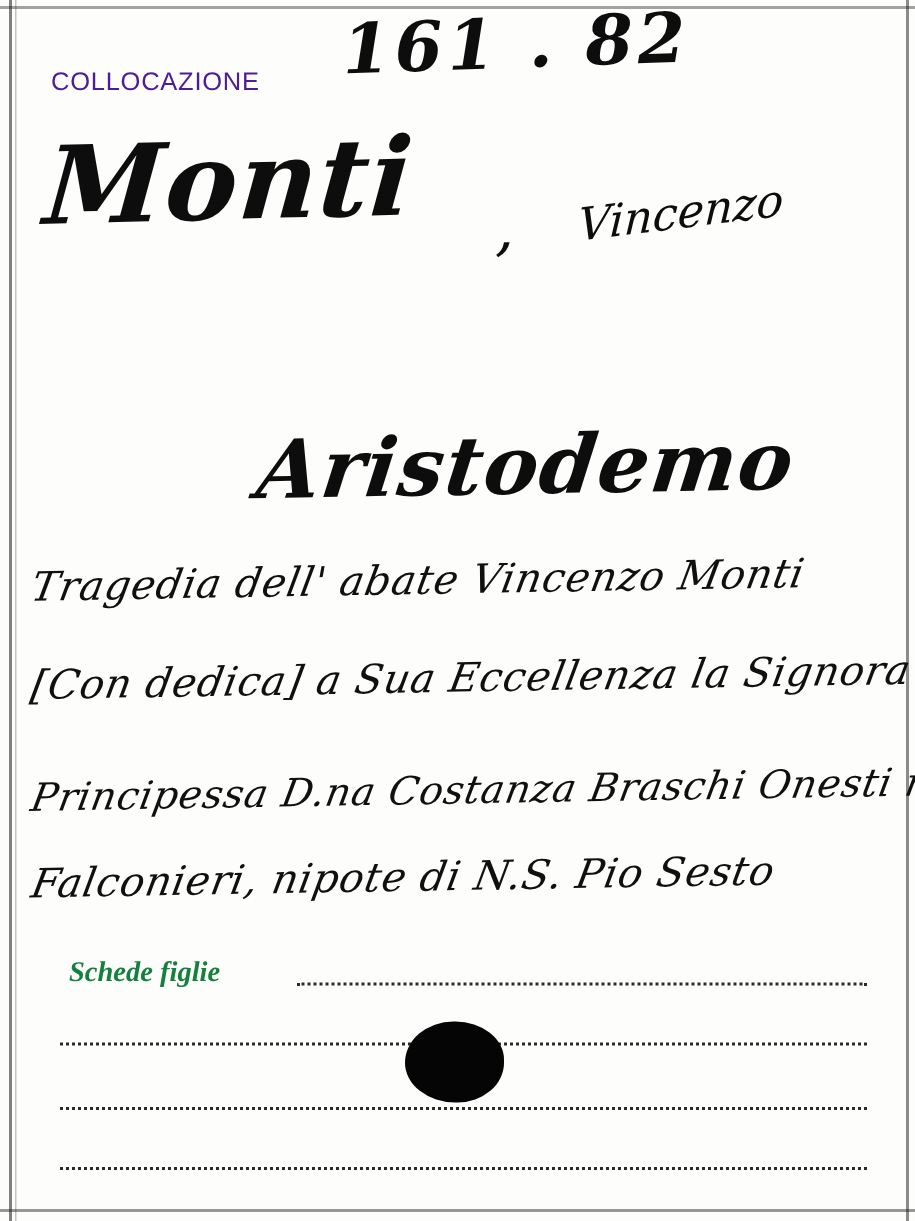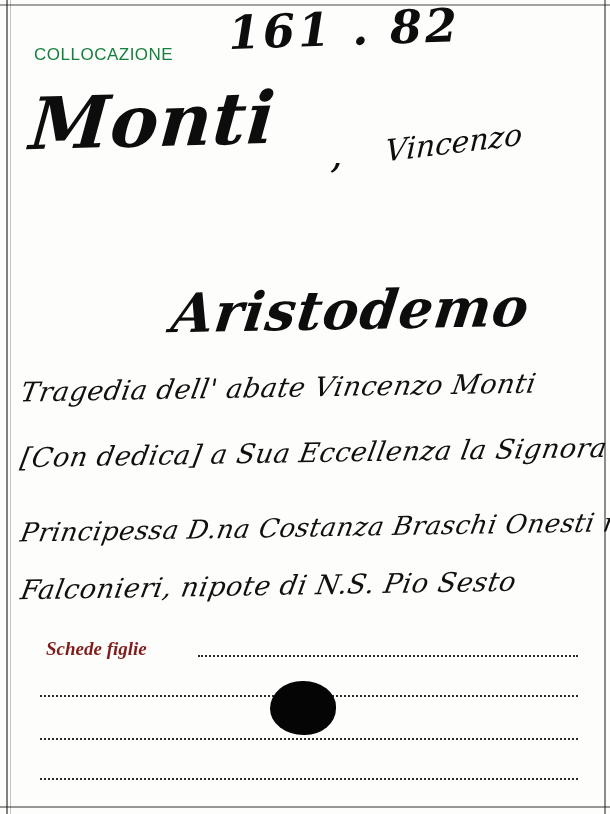--- a/index.html
+++ b/index.html
@@ -31,21 +31,21 @@
   .edge-right  { right: 4px; top: 0;    width: 2px;  height: 814px; opacity: .5; }
   .edge-top    { left: 0;    top: 4px;  width: 610px;height: 2px;  opacity: .4; }
   .edge-bottom { left: 0;    bottom: 6px;width: 610px;height: 2px; opacity: .45; }
 
   
   .printed-label {
     position: absolute;
     font-family: "Liberation Sans", sans-serif;
     font-size: 17px;
     letter-spacing: 0.5px;
-    color: #15803d;
+    color: #4c1d95;
     white-space: nowrap;
   }
   #collocazione { left: 34px; top: 45px; }
 
   
   .hand {
     position: absolute;
     color: #0d0d0d;
     white-space: nowrap;
     font-family: "DejaVu Serif", serif;
@@ -108,21 +108,21 @@
 
   
   #schede {
     position: absolute;
     left: 46px;
     top: 638px;
     font-family: "Liberation Serif", serif;
     font-style: italic;
     font-weight: bold;
     font-size: 19px;
-    color: #7f1d1d;
+    color: #15803d;
   }
 
   
   .rule {
     position: absolute;
     height: 0;
     border-top: 2px dotted #2a2a2a;
   }
   #rule0 { left: 198px; top: 655px; width: 380px; }
   #rule1 { left: 40px;  top: 695px; width: 538px; }

